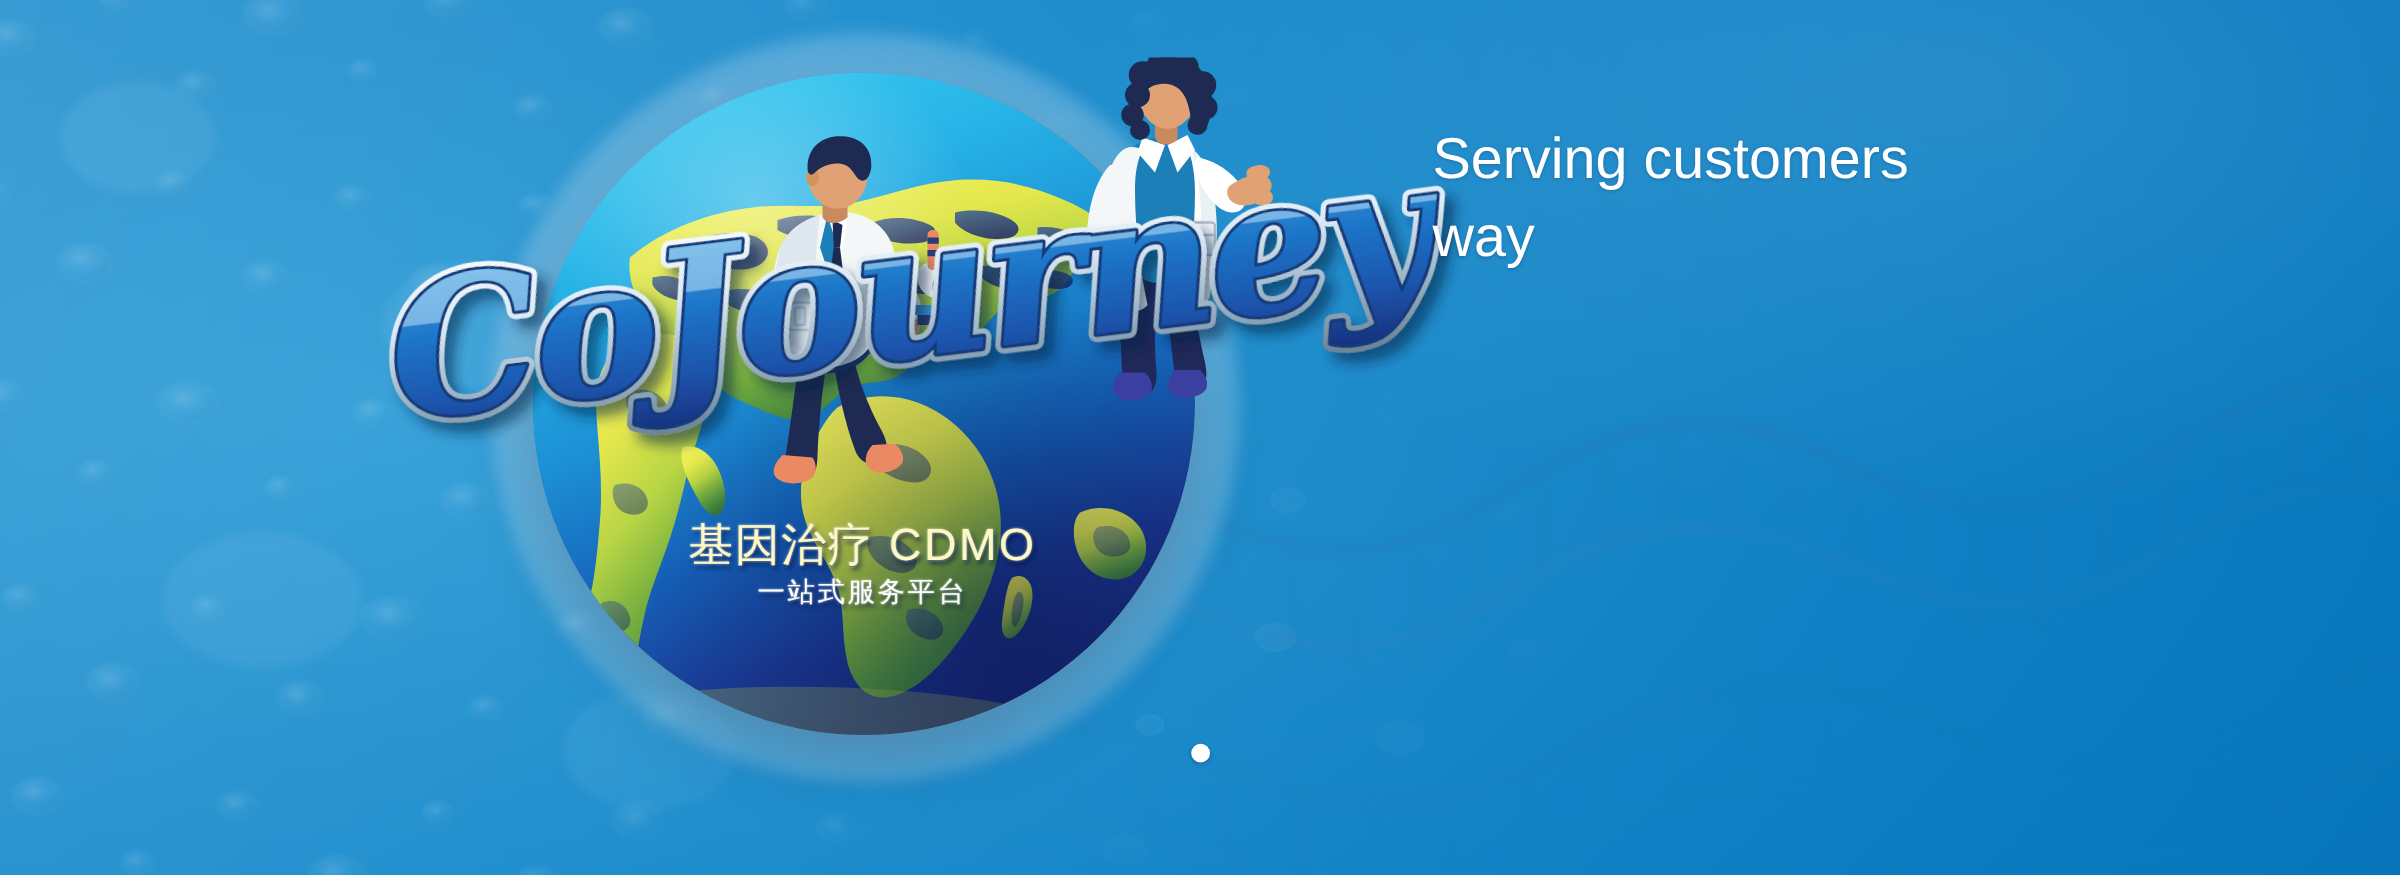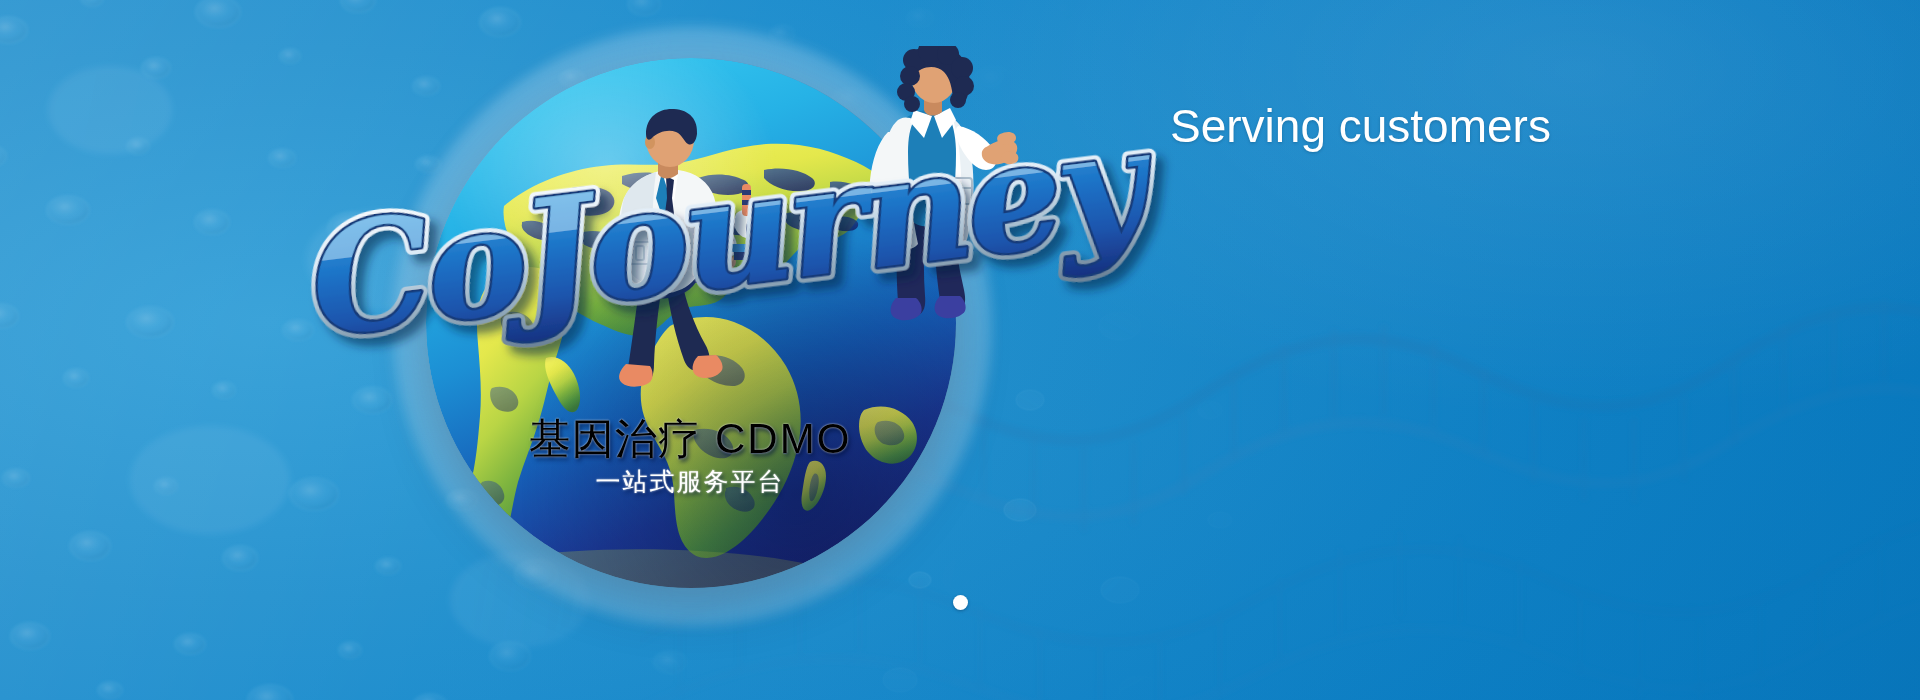--- a/index.html
+++ b/index.html
@@ -87,50 +87,50 @@
 
   
   .sub-lockup{
     position:absolute;left:480px;top:418px;width:420px;
     text-align:center;
     line-height:1;
     pointer-events:none;
   }
   .sub-line-1{
     font-family:"DejaVu Sans","Liberation Sans",sans-serif;
-    font-size:42px;letter-spacing:1px;color:#000000;font-weight:400;
+    font-size:36px;letter-spacing:1px;color:#fef9c3;font-weight:400;
     text-shadow:
       0 0 2px rgba(255,255,255,.9),
       2px 3px 4px rgba(2,18,64,.75),
       0 1px 0 rgba(2,18,64,.55);
     white-space:nowrap;
   }
   .sub-line-1 .cdmo{font-family:"Liberation Sans",sans-serif;letter-spacing:2px;}
   .sub-line-2{
     margin-top:9px;
     font-family:"DejaVu Sans","Liberation Sans",sans-serif;
-    font-size:25px;letter-spacing:2px;color:#ffffff;font-weight:400;
+    font-size:22px;letter-spacing:2px;color:#ffffff;font-weight:400;
     text-shadow:
       0 0 2px rgba(255,255,255,.85),
       2px 3px 4px rgba(2,18,64,.7);
     white-space:nowrap;
   }
 
   
   .tagline{
     position:absolute;left:1146px;top:95px;width:470px;
     color:#ffffff;
     font-family:"Liberation Sans","DejaVu Sans",sans-serif;
     font-size:46px;
     line-height:63px;
     font-weight:400;
     letter-spacing:0px;
     text-shadow:0 1px 3px rgba(3,42,76,.28);
   }
-  .tagline div{white-space:nowrap;margin-left:24px;}
+  .tagline div{white-space:nowrap;}
 
   
   .carousel{
     position:absolute;left:0;right:0;top:595px;
     display:flex;justify-content:center;align-items:center;gap:14px;
   }
   .dot{
     width:15px;height:15px;border-radius:50%;
     background:#ffffff;
     box-shadow:0 1px 3px rgba(0,30,60,.35);
@@ -586,19 +586,20 @@
   <div class="sub-lockup">
     <div class="sub-line-1">
       <span>基因治疗</span>
       <span class="cdmo">CDMO</span>
     </div>
     <div class="sub-line-2">一站式服务平台</div>
   </div>
 
   <div class="tagline">
     <div>Serving customers</div>
+    <div>way</div>
   </div>
 
   <div class="carousel">
     <span class="dot"></span>
   </div>
 
 </div>
 
 </body></html>

